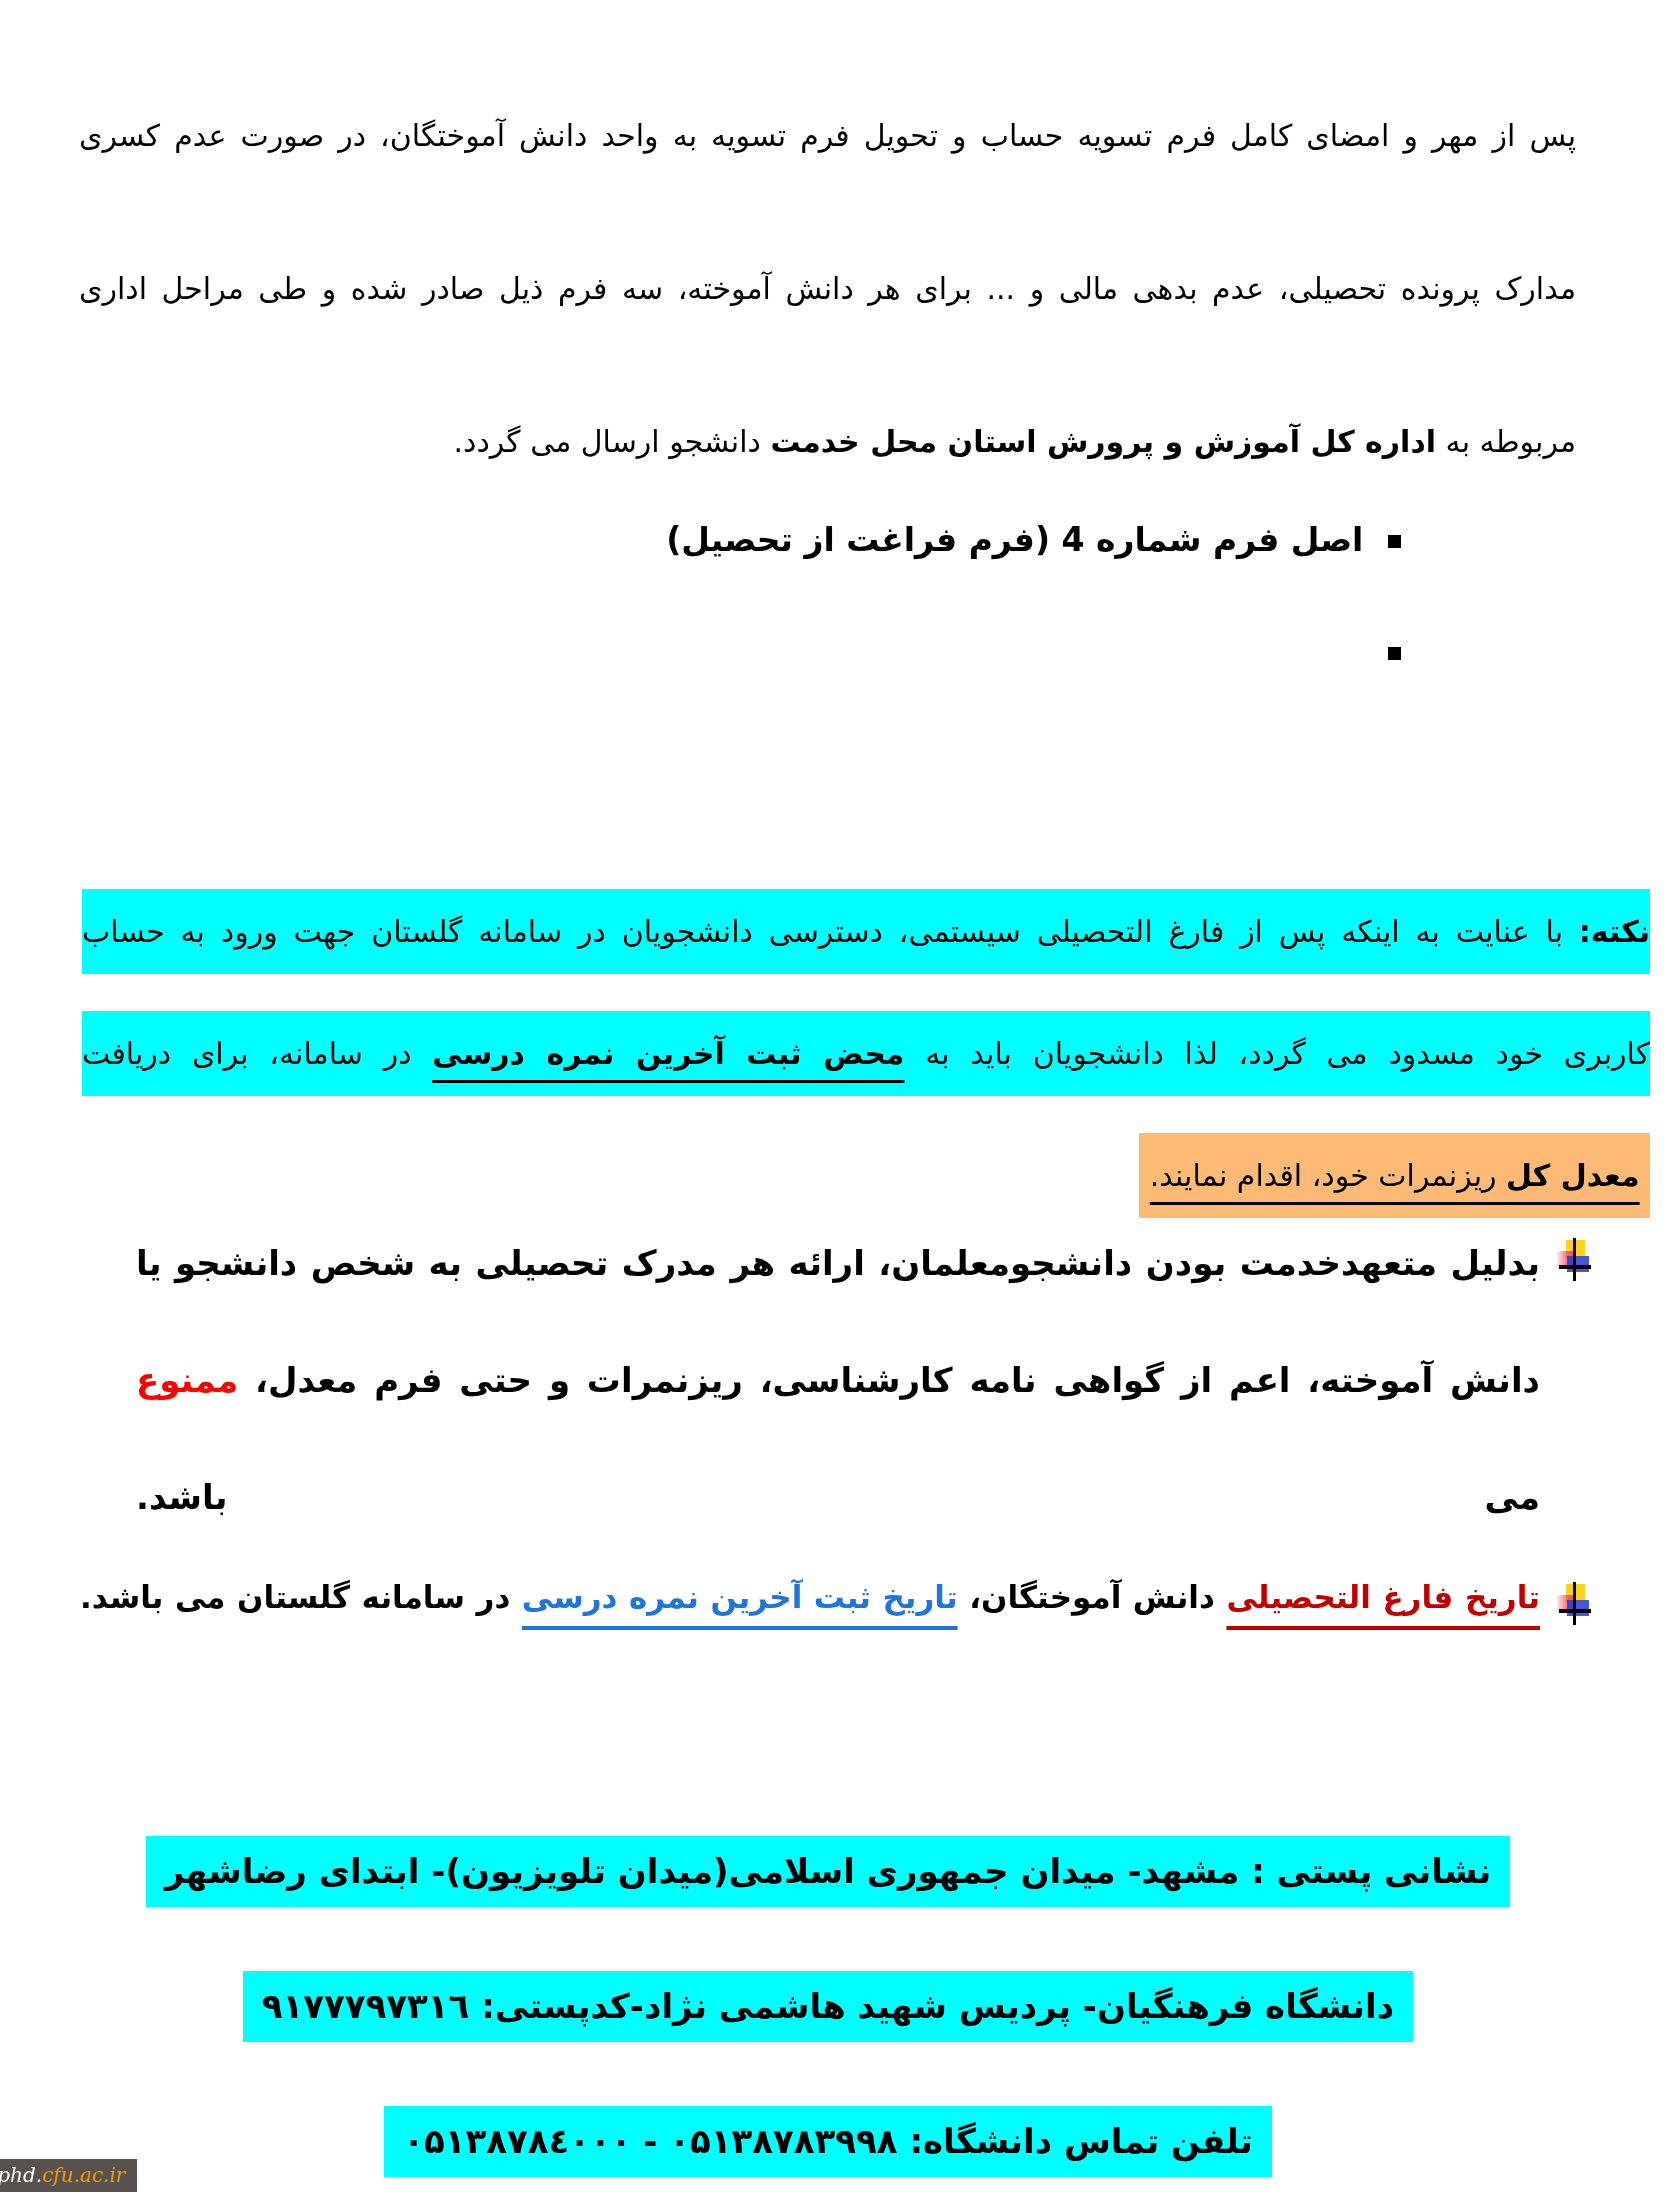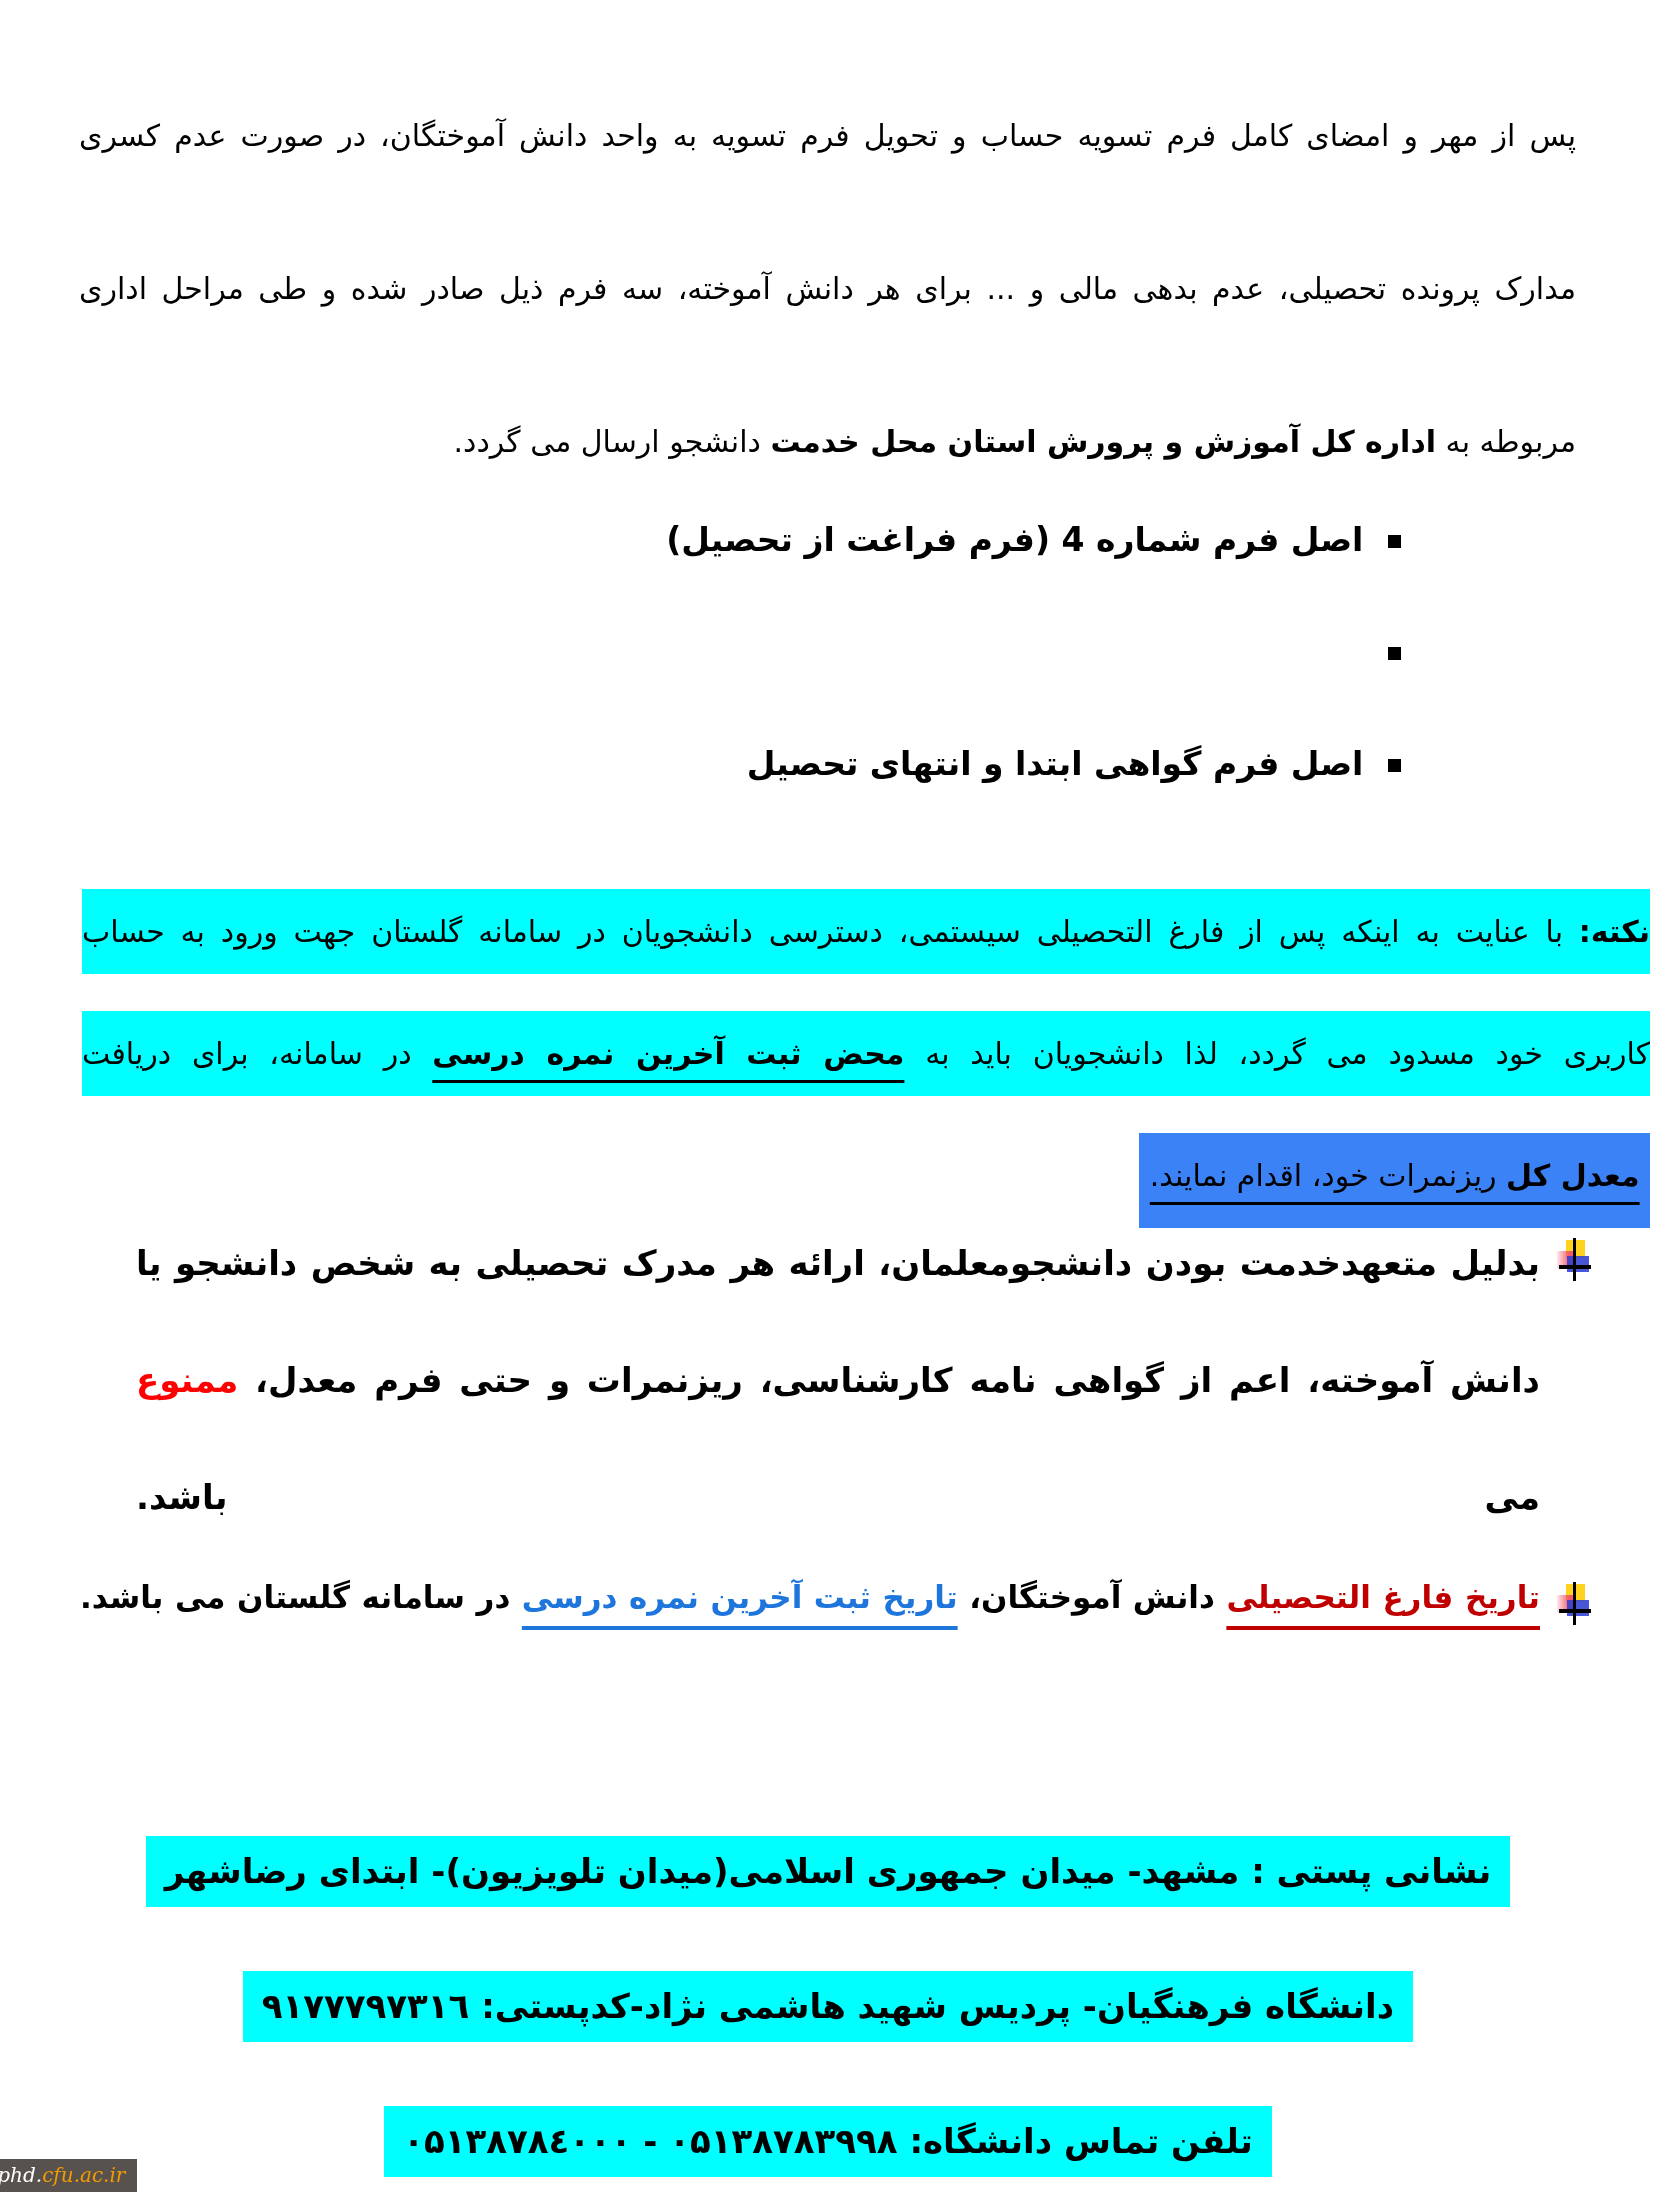--- a/index.html
+++ b/index.html
@@ -50,22 +50,22 @@
     background:#00ffff;
     text-align:justify; text-align-last:justify; text-justify:inter-word;
   }
   .note-row.r1{top:889px;}
   .note-row.r2{top:1011px;}
   .note-row.r3{
     top:1133px; background:transparent;
     text-align:right; text-align-last:right;
   }
   .note-row.r3 .hl{
-    display:inline-block; background:#3b82f6;
-    height:95px; line-height:85px; padding:0 10.4px;
+    display:inline-block; background:#fdba74;
+    height:85px; line-height:85px; padding:0 10.4px;
   }
   .u-note{
     text-decoration:underline;
     text-decoration-thickness:3px;
     text-underline-offset:16.3px;
   }
   
   .pin{position:absolute; width:35px; height:43px;}
   .pin .sq-y{position:absolute; left:9px; top:1.5px;  width:19px; height:18px; background:#ffd21e;}
   .pin .sq-r{position:absolute; left:0;    top:12.6px; width:17px; height:18px;
@@ -128,21 +128,20 @@
 
   <div class="abs intro">
     <div class="ln">پس از مهر و امضای کامل فرم تسویه حساب و تحویل فرم تسویه به واحد دانش آموختگان، در صورت عدم کسری</div>
     <div class="ln">مدارک پرونده تحصیلی، عدم بدهی مالی و ... برای هر دانش آموخته، سه فرم ذیل صادر شده و طی مراحل اداری</div>
     <div class="ln last"><span>مربوطه به </span><span class="b">اداره کل آموزش و پرورش استان محل خدمت</span><span> دانشجو ارسال می گردد.</span></div>
   </div>
 
   <div class="abs form-list">
     <div class="item"><span class="sqbullet"></span><span>اصل فرم شماره 4 (فرم فراغت از تحصیل)</span></div>
     <div class="item"><span class="sqbullet"></span></div>
-    <div class="item"><span class="sqbullet"></span><span>اصل فرم گواهی ابتدا و انتهای تحصیل</span></div>
   </div>
 
   <div class="abs note-row r1"><span class="b">نکته:</span><span> با عنایت به اینکه پس از فارغ التحصیلی سیستمی، دسترسی دانشجویان در سامانه گلستان جهت ورود به حساب</span></div>
   <div class="abs note-row r2"><span>کاربری خود مسدود می گردد، لذا دانشجویان باید به </span><span class="b u-note">محض ثبت آخرین نمره درسی</span><span> در سامانه، برای دریافت</span></div>
   <div class="abs note-row r3"><span class="hl"><span class="u-note"><span class="b">معدل کل</span><span> ریزنمرات خود، اقدام نمایند.</span></span></span></div>
 
   <div class="pin abs" style="right:80px; top:1238px;">
     <span class="sq-y"></span>
     <span class="sq-r"></span>
     <span class="sq-b"></span>

